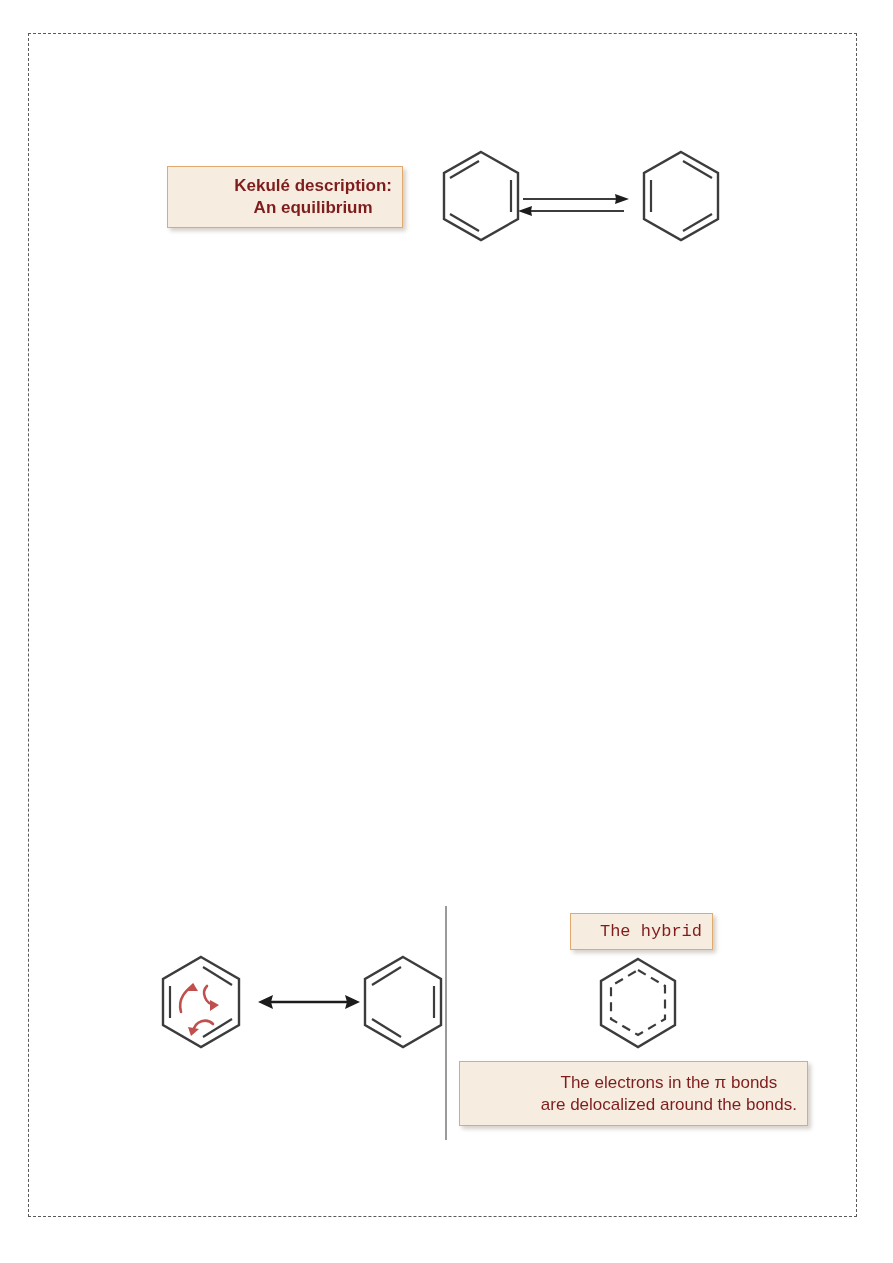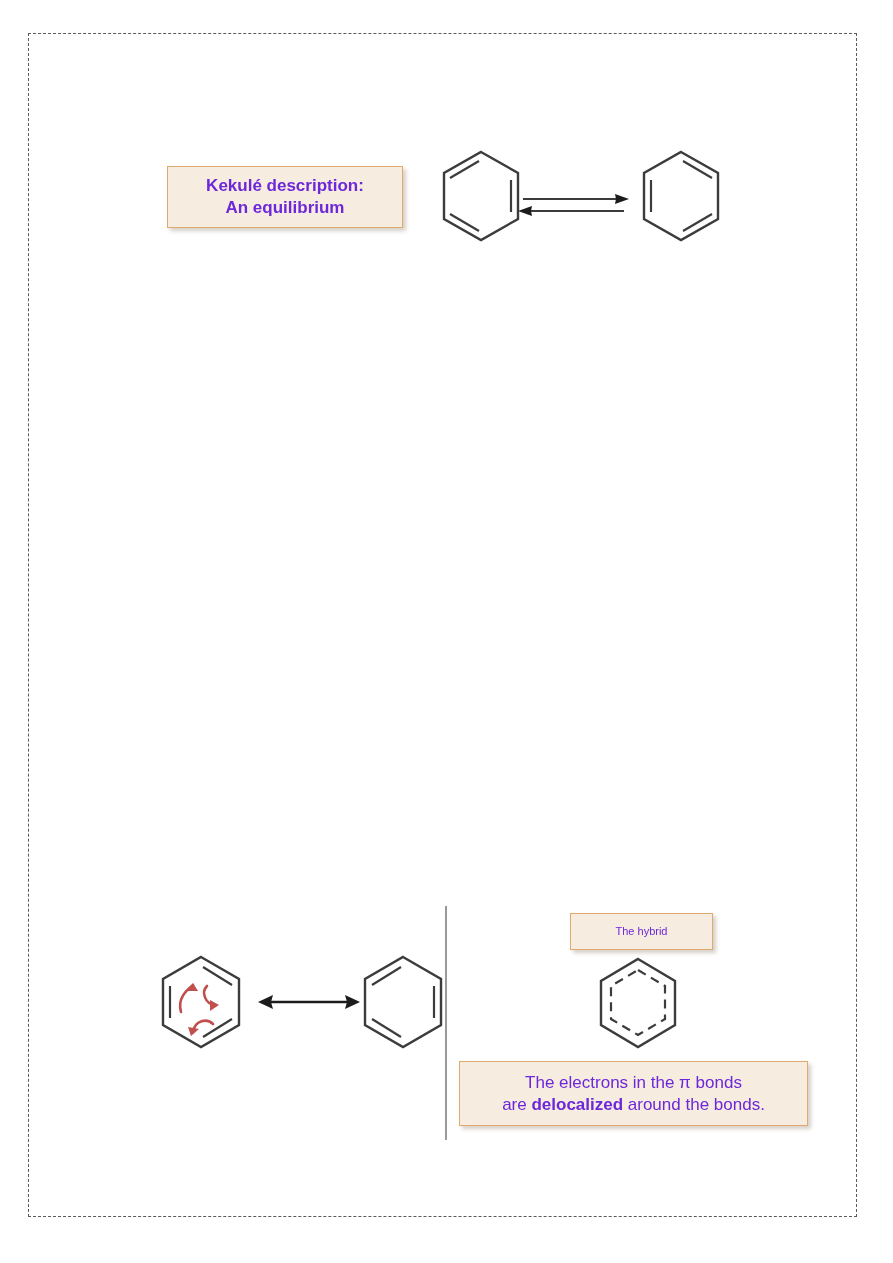--- a/index.html
+++ b/index.html
@@ -36,46 +36,46 @@
     box-shadow: 0 2px 7px rgba(0,0,0,0.22);
     z-index: -1;
   }
 
   
   .label-box {
     position: absolute;
     background: #f6ece0;
     border: 1px solid #e0a96d;
     box-sizing: border-box;
-    color: #6d28d9;
+    color: #7f1d1d;
     text-align: center;
     line-height: 1.28;
     box-shadow: 3px 3px 4px rgba(120,100,80,0.30);
     display: flex;
     align-items: center;
-    justify-content: center;
+    justify-content: flex-end;
   }
   .label-box .inner { padding: 0 10px; white-space: pre-line; }
 
   #kekule-label {
     left: 138px; top: 132px;
     width: 236px; height: 62px;
     font-size: 17px; font-weight: bold;
   }
   #hybrid-label {
     left: 541px; top: 879px;
     width: 143px; height: 37px;
-    font-size: 11px; font-weight: normal;
+    font-size: 17px; font-weight: normal; font-family: Liberation Mono, monospace;
   }
   #delocalized-caption {
     left: 430px; top: 1027px;
     width: 349px; height: 65px;
     font-size: 17px; font-weight: normal;
   }
-  #delocalized-caption b { font-weight: bold; margin-top: 12px; }
+  #delocalized-caption b { font-weight: normal; margin-top: 12px; }
 
   
   .struct { position: absolute; }
 
   #benzene-kekule-1 { left: 408px; top: 114px; }
   #equilibrium-arrow { left: 488px; top: 150px; }
   #benzene-kekule-2 { left: 608px; top: 114px; }
 
   #benzene-resonance-left  { left: 126px; top: 918px; }
   #resonance-arrow         { left: 228px; top: 952px; }

